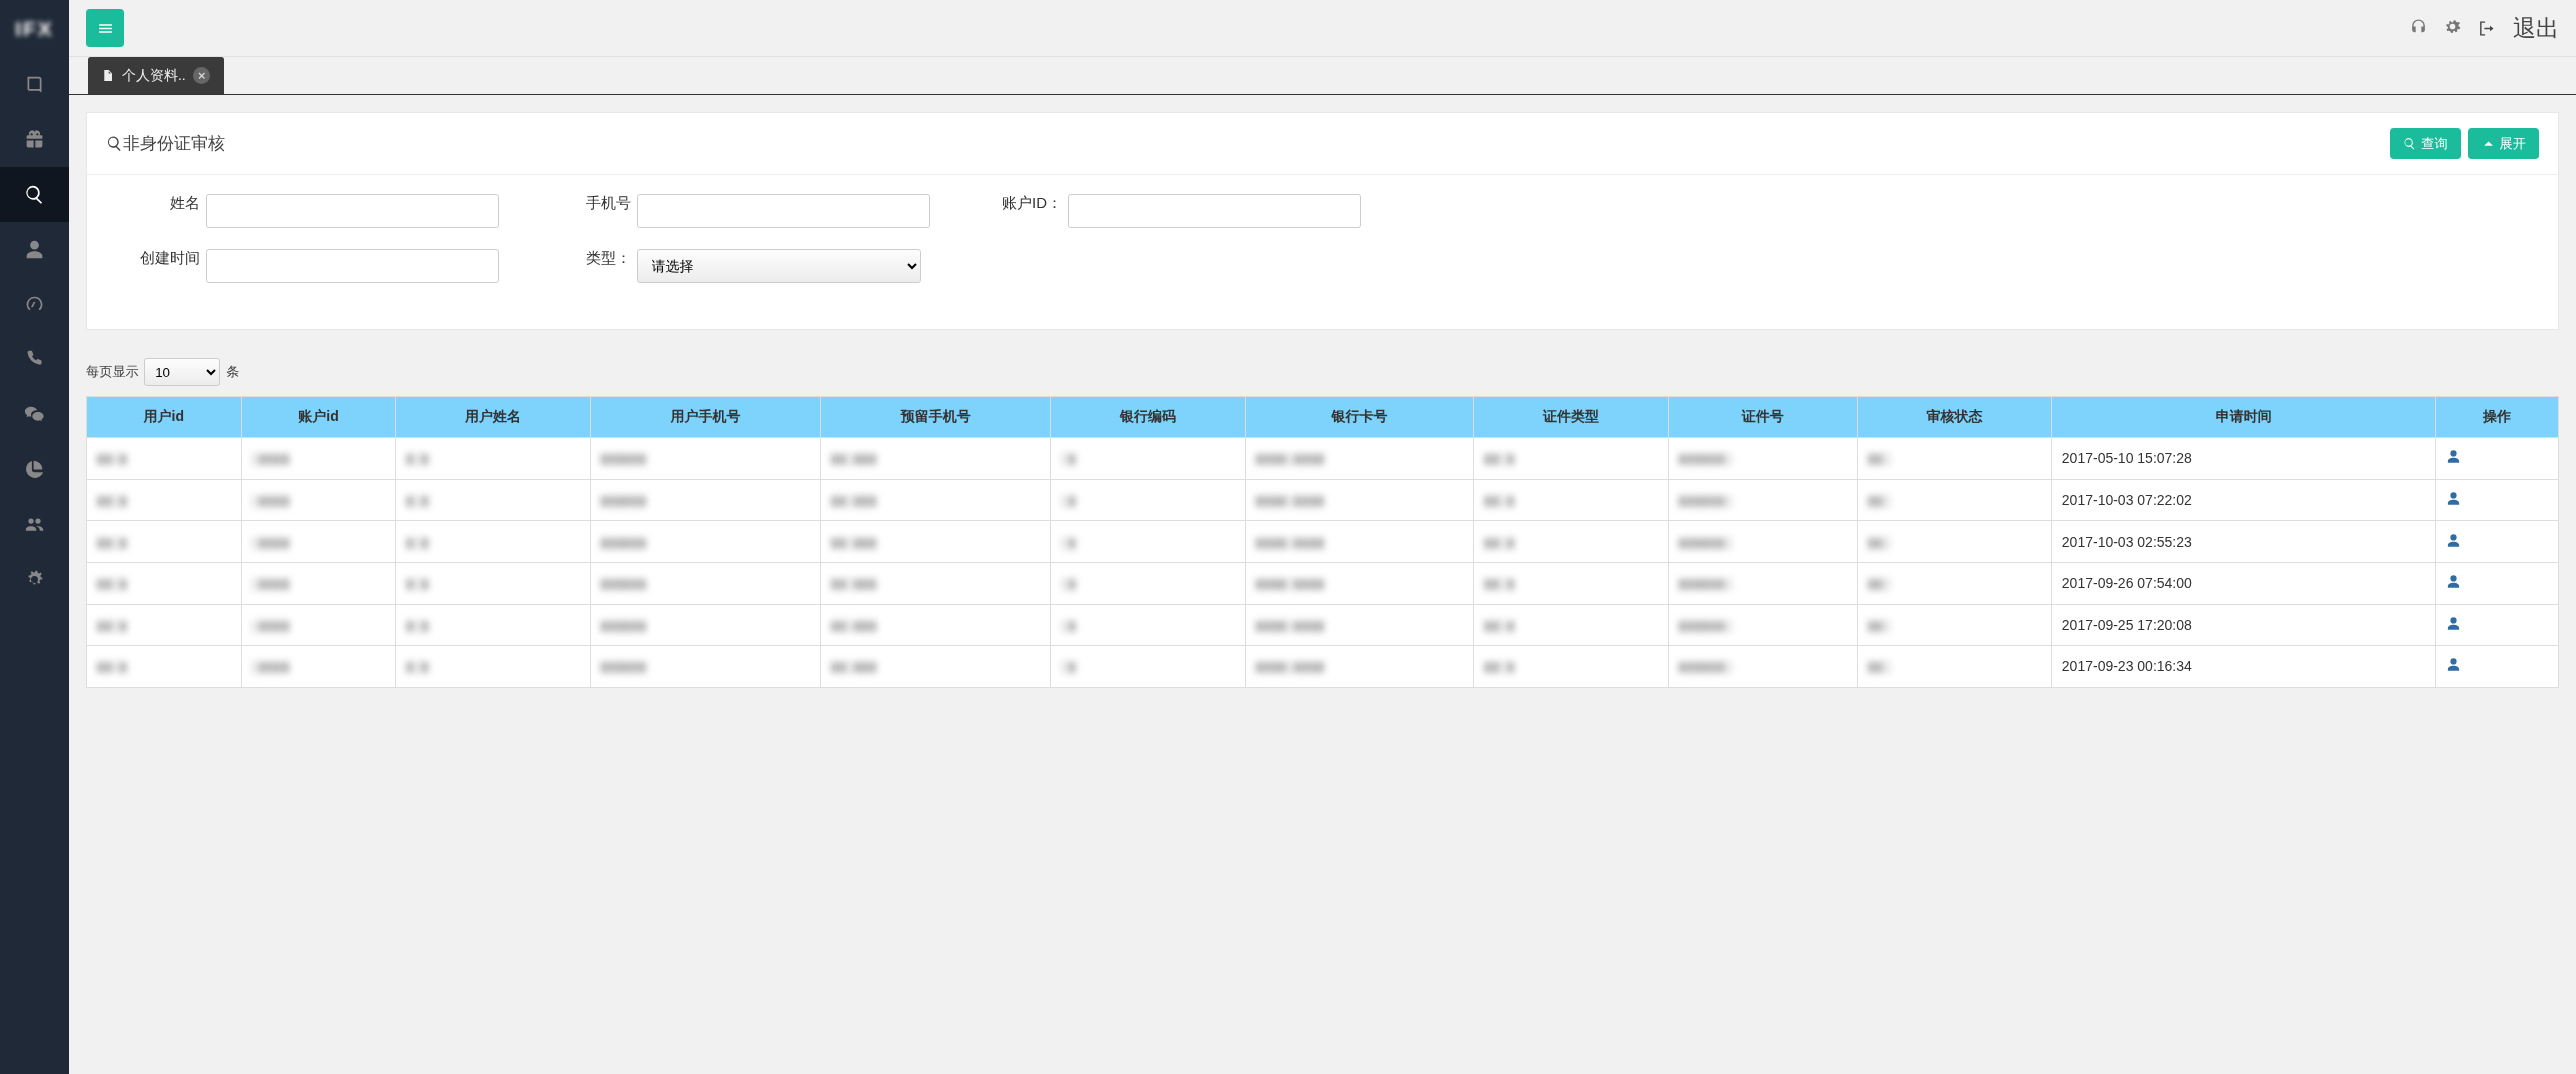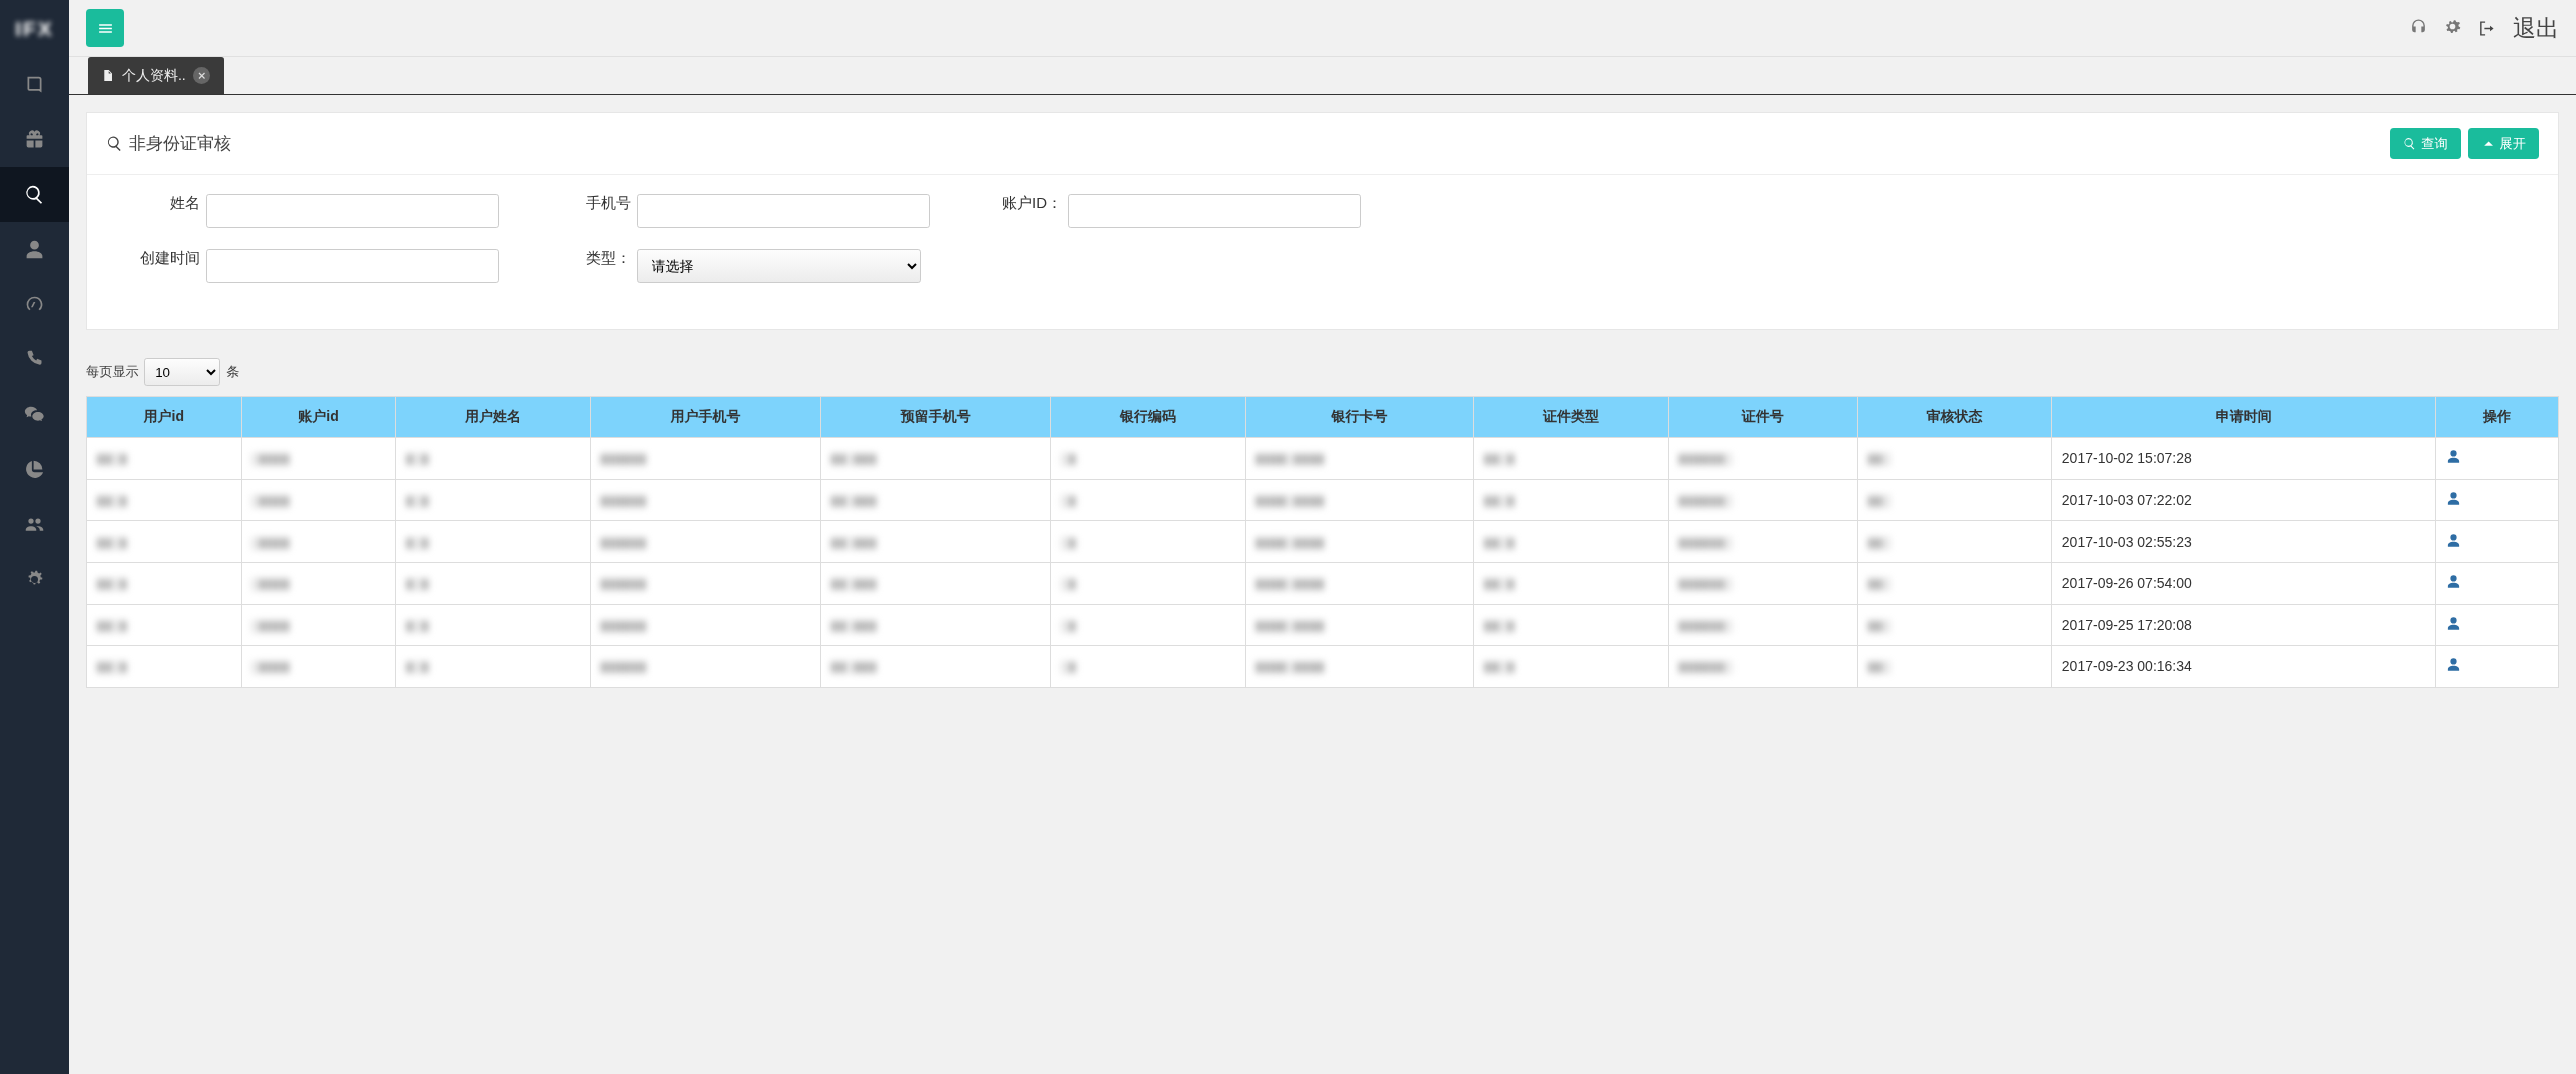--- a/index.html
+++ b/index.html
@@ -107,21 +107,21 @@
       border-bottom: 0.9px solid #eee;
       display: flex;
       align-items: center;
       justify-content: space-between;
     }
     .panel-title {
       font-size: 17px;
       color: #444;
       display: flex;
       align-items: center;
-      gap: 6px;
+      gap: 0;
     }
     .panel-actions { display: flex; gap: 7.6px; }
     .btn {
       padding: 6.6px 13.2px;
       border-radius: 3.8px;
       color: #fff;
       font-size: 13.2px;
       cursor: pointer;
       border: none;
       display: inline-flex;
@@ -388,21 +388,21 @@
                   <td><span class="pixelated">▮▮▯▮</span></td>
                   <td><span class="pixelated">▯▮▮▮▮</span></td>
                   <td><span class="pixelated">▮▯▮</span></td>
                   <td><span class="pixelated">▮▮▮▮▮▮</span></td>
                   <td><span class="pixelated">▮▮▯▮▮▮</span></td>
                   <td><span class="pixelated">▯▮</span></td>
                   <td><span class="pixelated">▮▮▮▮▯▮▮▮▮</span></td>
                   <td><span class="pixelated">▮▮▯▮</span></td>
                   <td><span class="pixelated">▮▮▮▮▮▮▯</span></td>
                   <td><span class="pixelated">▮▮▯</span></td>
-                  <td>2017-10-02 15:07:28</td>
+                  <td>2017-05-10 15:07:28</td>
                   <td><span class="row-action"><svg width="15" height="15" viewBox="0 0 24 24" fill="currentColor">
                         <path d="M12 12a5 5 0 100-10 5 5 0 000 10zm0 2c-5 0-9 2.5-9 5.5V22h18v-2.5c0-3-4-5.5-9-5.5z"></path>
                       </svg></span></td>
                 </tr>
                 <tr>
                   <td><span class="pixelated">▮▮▯▮</span></td>
                   <td><span class="pixelated">▯▮▮▮▮</span></td>
                   <td><span class="pixelated">▮▯▮</span></td>
                   <td><span class="pixelated">▮▮▮▮▮▮</span></td>
                   <td><span class="pixelated">▮▮▯▮▮▮</span></td>

